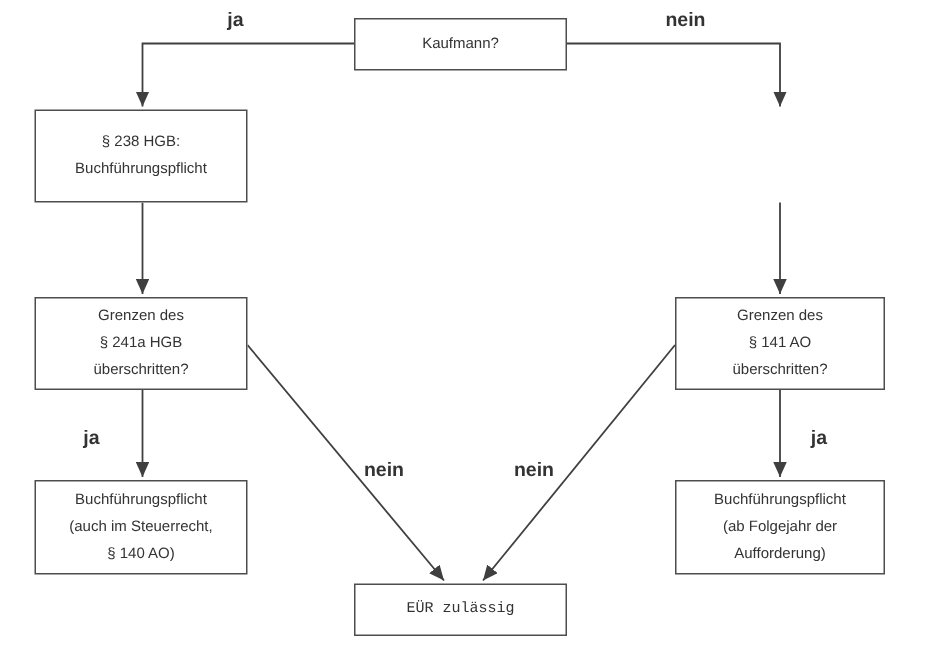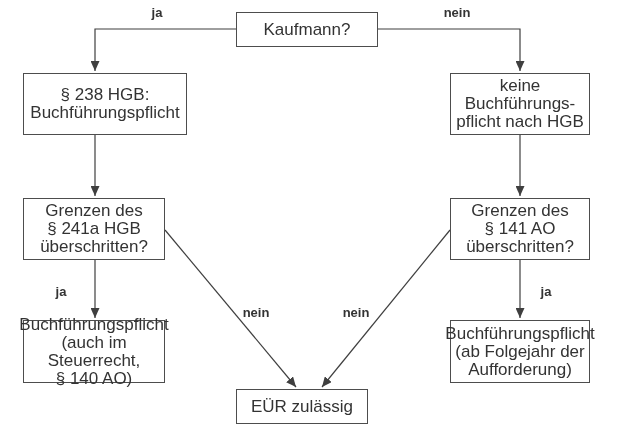--- a/index.html
+++ b/index.html
@@ -25,21 +25,21 @@
   }
   .node {
     position: absolute;
     box-sizing: border-box;
     border: 1px solid #4d4d4d;
     background: #ffffff;
     display: flex;
     align-items: center;
     justify-content: center;
     text-align: center;
-    font-size: 17px;
+    font-size: 10px;
     line-height: 18px;
     white-space: pre-line;
     padding: 2px 4px;
   }
   .edge-label {
     position: absolute;
     font-size: 13px;
     line-height: 14px;
     transform: translate(-50%, -50%);
     white-space: nowrap;
@@ -70,43 +70,41 @@
 
     <path d="M520 260 V318" fill="none" stroke="#3f3f3f" stroke-width="1.2" marker-end="url(#arrow)"></path>
 
     <path d="M165 230 L296 387" fill="none" stroke="#3f3f3f" stroke-width="1.2" marker-end="url(#arrow)"></path>
 
     <path d="M450 230 L322 387" fill="none" stroke="#3f3f3f" stroke-width="1.2" marker-end="url(#arrow)"></path>
   </svg>
 
   <div class="node" style="left:236px; top:12px; width:142px; height:35px;">Kaufmann?</div>
 
-  <div class="node" style="left:23px; top:73px; width:164px; height:62px;">§ 238 HGB:
+  <div class="node" style="left:23px; top:73px; width:142px; height:62px;">§ 238 HGB:
 Buchführungspflicht</div>
 
-  <div class="node" style="left:450px; top:73px; width:140px; height:62px;">keine Buchführungs-
-pflicht nach HGB</div>
 
   <div class="node" style="left:23px; top:198px; width:142px; height:62px;">Grenzen des
 § 241a HGB
 überschritten?</div>
 
   <div class="node" style="left:450px; top:198px; width:140px; height:62px;">Grenzen des
 § 141 AO
 überschritten?</div>
 
   <div class="node" style="left:23px; top:320px; width:142px; height:63px;">Buchführungspflicht
 (auch im Steuerrecht,
 § 140 AO)</div>
 
   <div class="node" style="left:450px; top:320px; width:140px; height:63px;">Buchführungspflicht
 (ab Folgejahr der
 Aufforderung)</div>
 
-  <div class="node" style="left:236px; top:389px; width:132px; height:35px;">EÜR zulässig</div>
+  <div class="node" style="left:236px; top:389px; width:142px; height:35px;font-family:Liberation Mono, monospace;">EÜR zulässig</div>
 
   <div class="edge-label" style="left:157px; top:13px;">ja</div>
 
   <div class="edge-label" style="left:457px; top:13px;">nein</div>
 
   <div class="edge-label" style="left:61px; top:292px;">ja</div>
 
   <div class="edge-label" style="left:546px; top:292px;">ja</div>
 
   <div class="edge-label" style="left:256px; top:313px;">nein</div>

